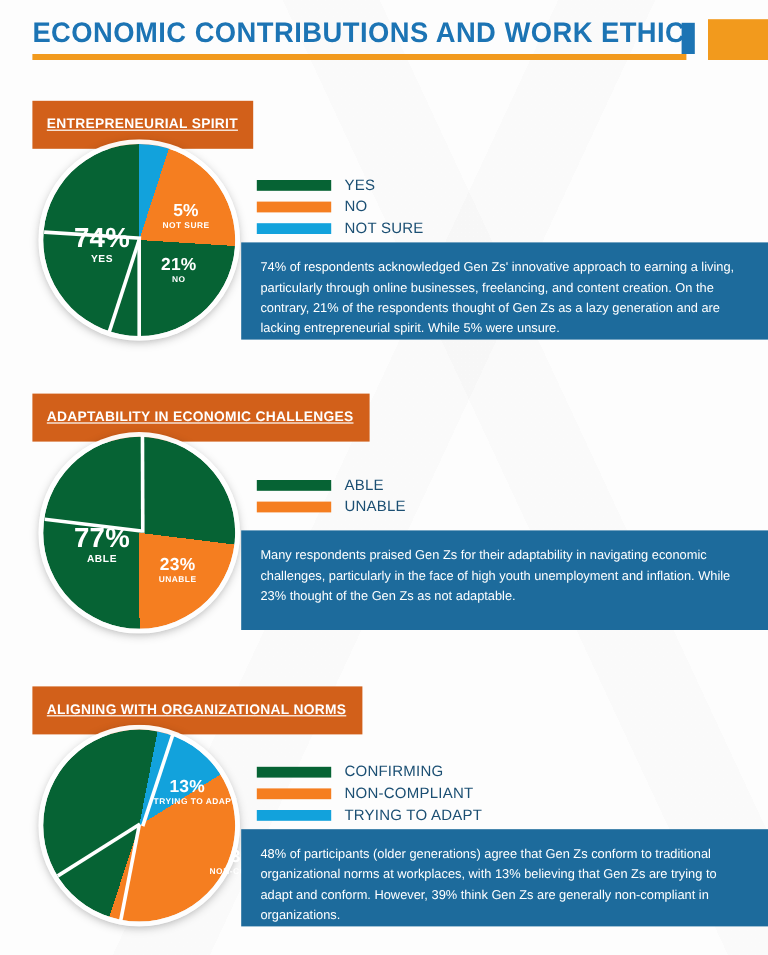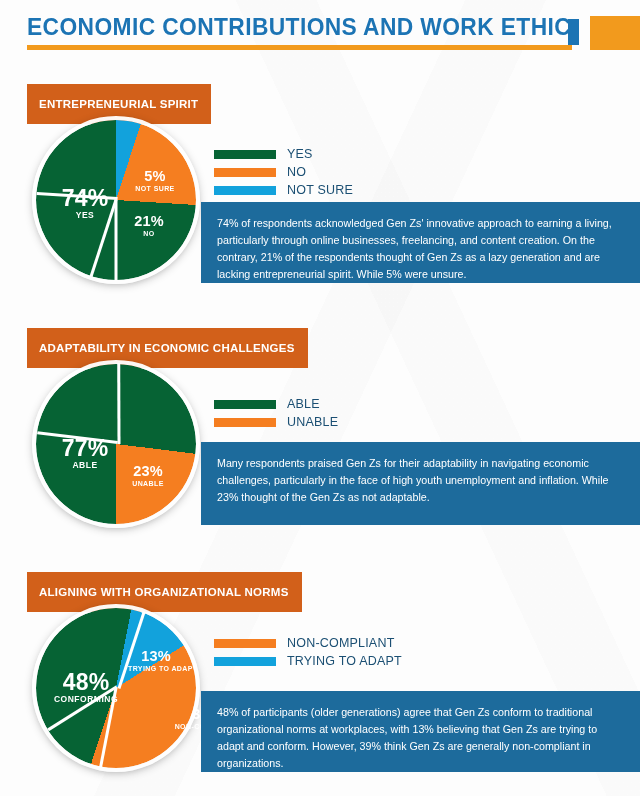--- a/index.html
+++ b/index.html
@@ -84,20 +84,21 @@
     background: #D2601A;
     color: #ffffff;
     font-size: 11.5px;
     font-weight: bold;
     letter-spacing: 0.25px;
     display: flex;
     align-items: center;
     padding: 0 13px 0 12px;
     box-sizing: border-box;
     white-space: nowrap;
+    text-decoration: underline;
   }
 
   
   .pie-wrap {
     position: absolute;
     left: 32px;
     top: 32px;
     width: 168px;
     height: 168px;
   }
@@ -285,36 +286,36 @@
   <div class="pie-wrap">
     <div class="pie" style="background: conic-gradient(from 11deg,
             #12A2DC 0deg 46.8deg,
             #F57E20 46.8deg 187.2deg,
             #066334 187.2deg 360deg);"></div>
     <div class="slice-sep" style="transform: rotate(11deg) translateX(-1.5px);"></div>
     <div class="slice-sep" style="transform: rotate(57.8deg) translateX(-1.5px);"></div>
     <div class="slice-sep" style="transform: rotate(198.2deg) translateX(-1.5px);"></div>
     <div class="pie-ring"></div>
 
-    <div class="pie-label" style="left: 12px; top: 66px; width: 84px;">
-      <div class="pct">48%</div>
-      <div class="nm">CONFORMING</div>
-    </div>
     <div class="pie-label" style="left: 92px; top: 103px; width: 86px; padding-left: 40px;">
       <div class="pct small">39%</div>
       <div class="nm tiny">NON-COMPLIANT</div>
     </div>
     <div class="pie-label" style="left: 96px; top: 45px; width: 56px;">
       <div class="pct small">13%</div>
       <div class="nm tiny">TRYING TO ADAPT</div>
     </div>
   </div>
 
   <div class="legend" style="top: 62px;">
     <div class="legend-row">
+      <div class="legend-swatch" style="background:#066334;"></div>
+      <div class="legend-label">CONFIRMING</div>
+    </div>
+    <div class="legend-row">
       <div class="legend-swatch" style="background:#F57E20;"></div>
       <div class="legend-label">NON-COMPLIANT</div>
     </div>
     <div class="legend-row">
       <div class="legend-swatch" style="background:#12A2DC;"></div>
       <div class="legend-label">TRYING TO ADAPT</div>
     </div>
   </div>
 
   <div class="infobox" style="top: 119px; width: 439px; height: 81px;">

